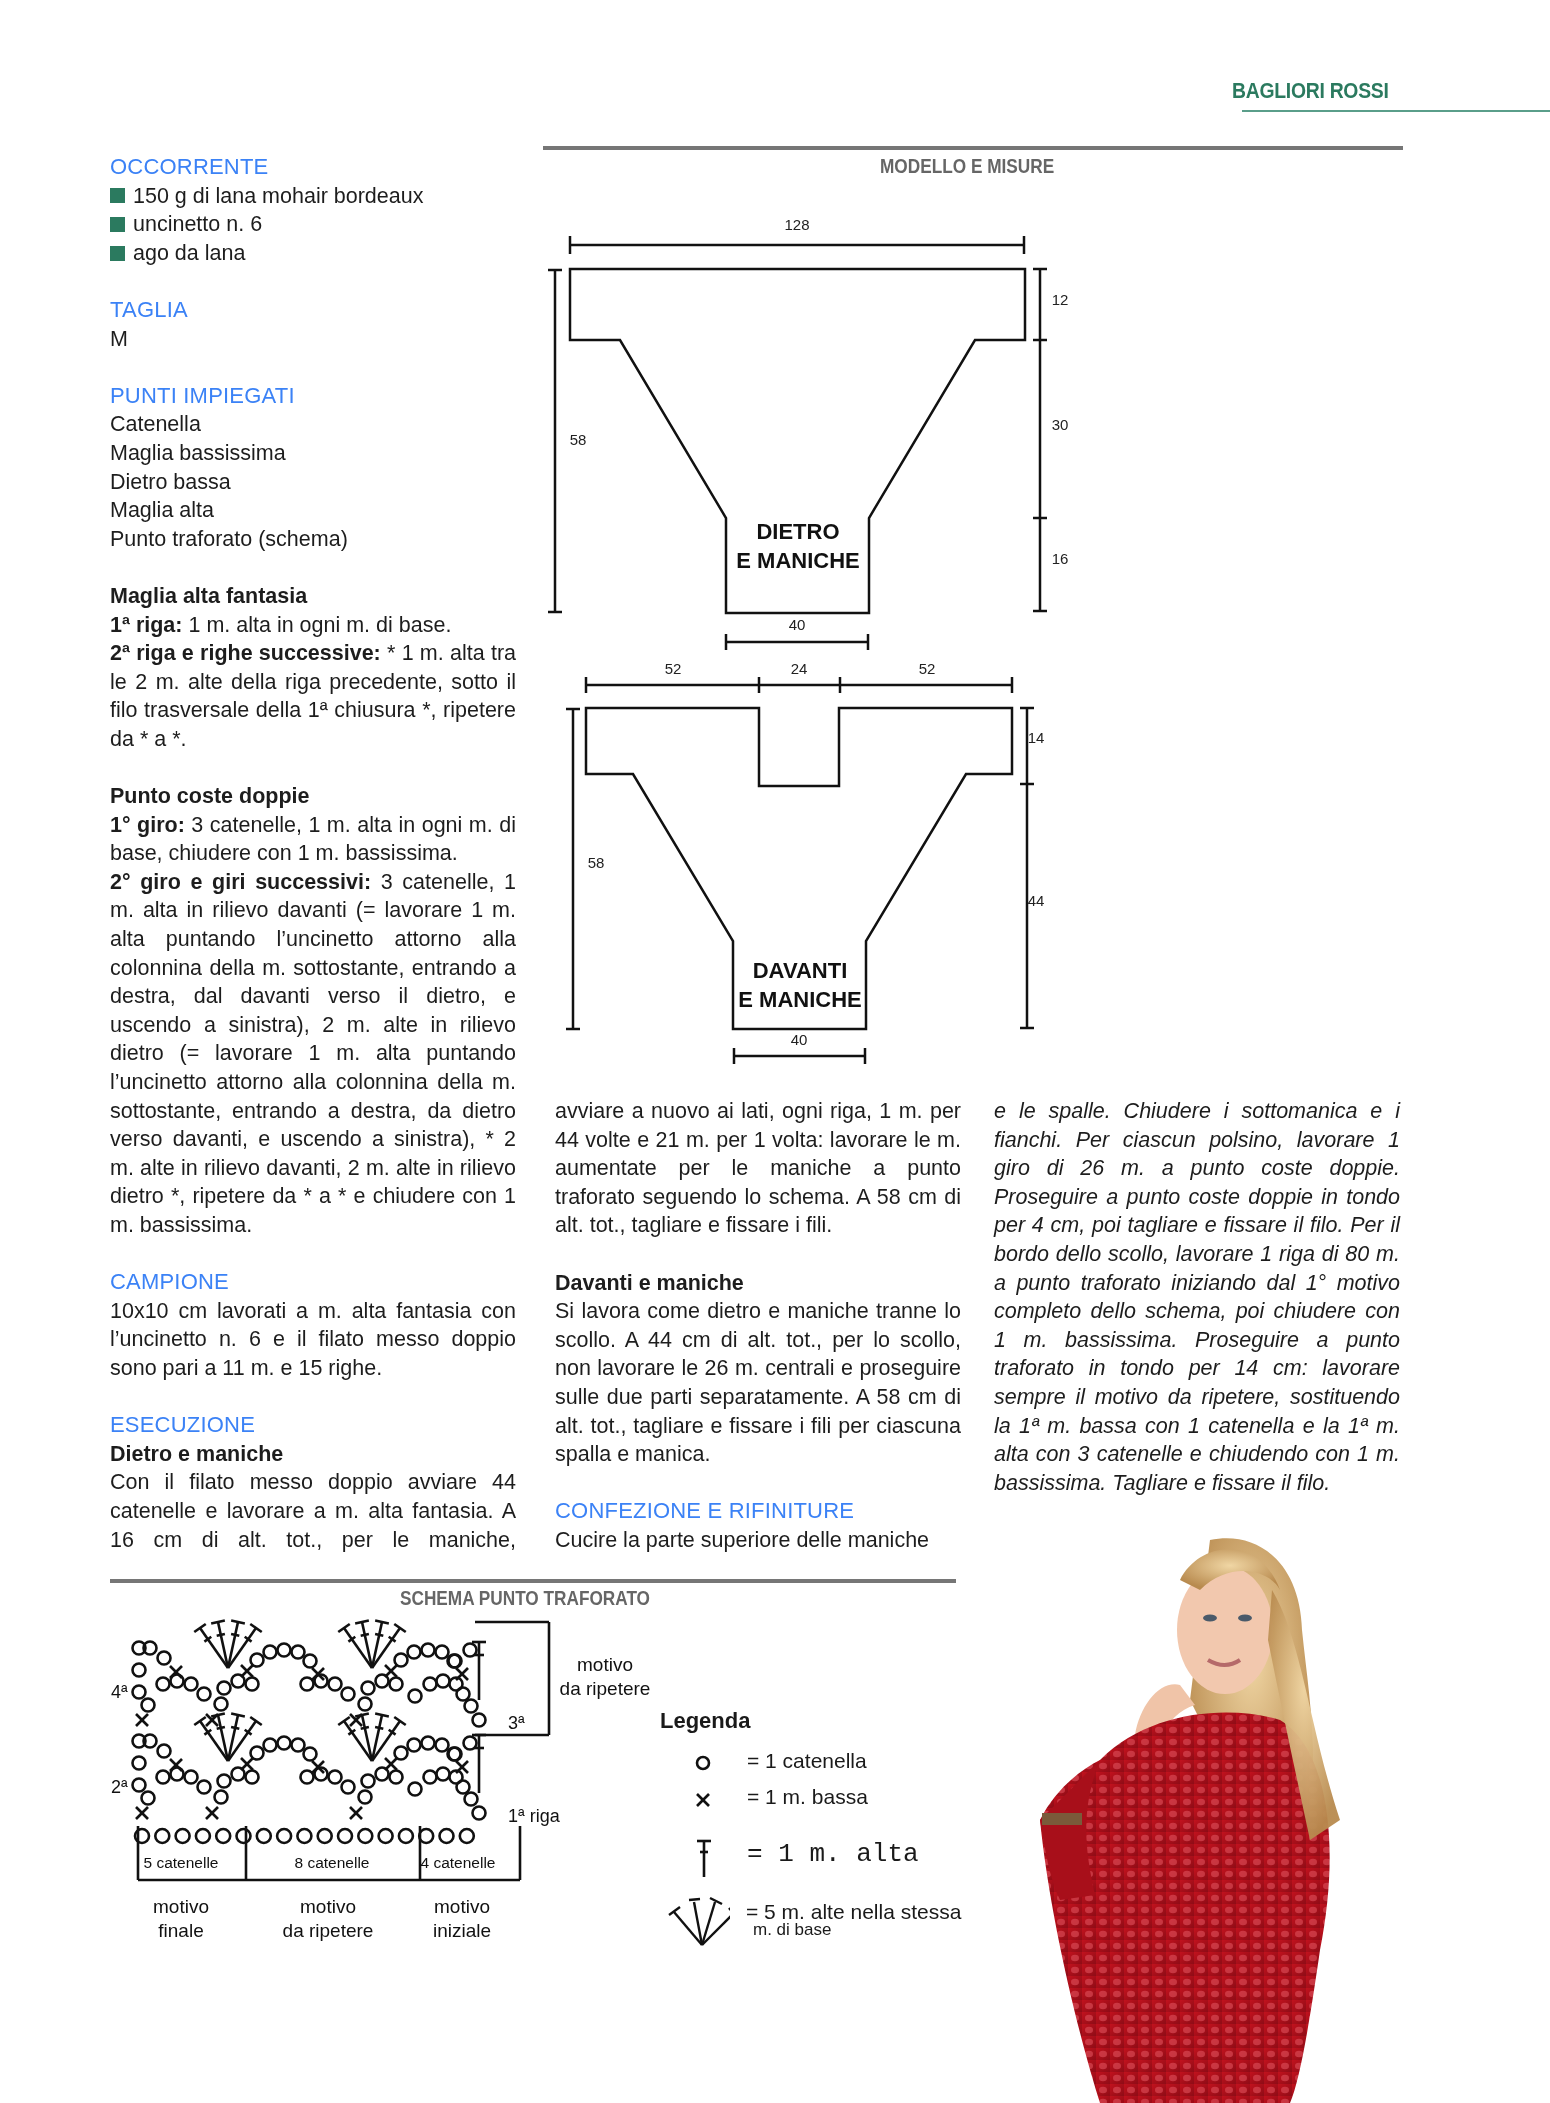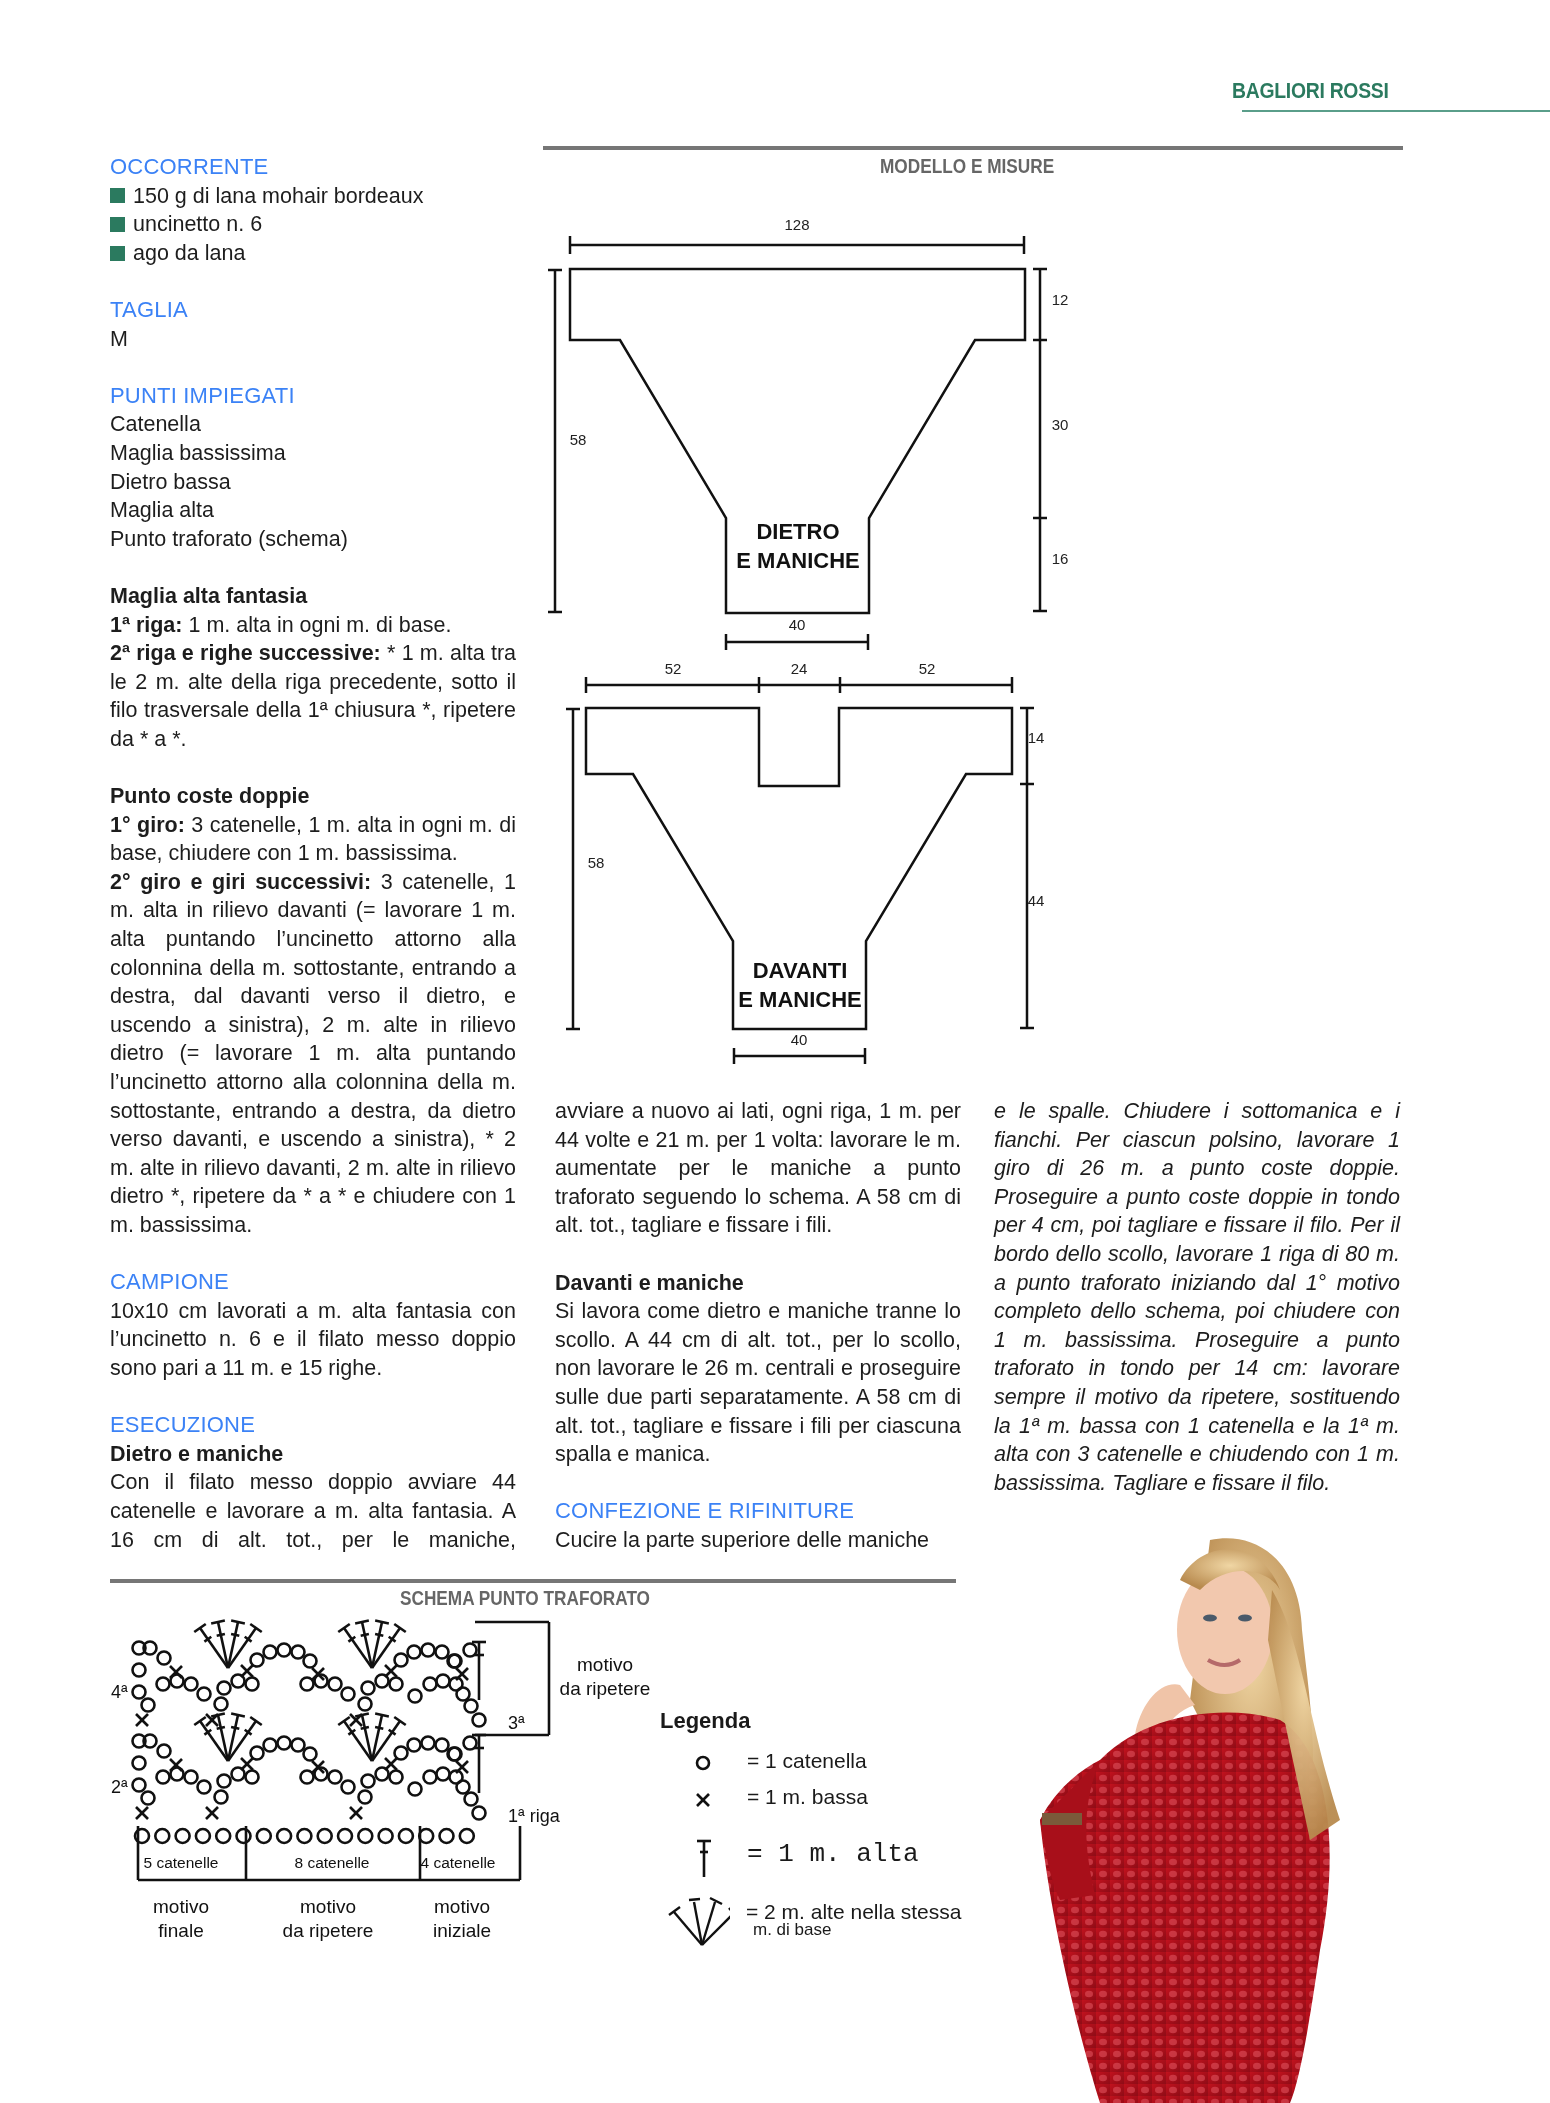--- a/index.html
+++ b/index.html
@@ -456,21 +456,21 @@
       <line x1="52" y1="205" x2="83" y2="174"></line>
     <line x1="19" y1="175" x2="30" y2="167"></line>
       <line x1="39" y1="160" x2="50" y2="159"></line>
     <line x1="60" y1="158" x2="72" y2="164"></line>
       <line x1="79" y1="168" x2="88" y2="179"></line>
   </g>
 </svg>
 <div class="abs" style="left:747px; top:1749px; font-size:21px;">= 1 catenella</div>
 <div class="abs" style="left:747px; top:1785px; font-size:21px;">= 1 m. bassa</div>
 <div class="abs" style="left:747px; top:1839px; font-size:26px;font-family:Liberation Mono, monospace;">= 1 m. alta</div>
-<div class="abs" style="left:746px; top:1900px; font-size:21px;">= 2 m. alte nella stessa</div>
+<div class="abs" style="left:746px; top:1900px; font-size:21px;">= 5 m. alte nella stessa</div>
 <div class="abs" style="left:753px; top:1920px; font-size:17px;">m. di base</div>
 
 <svg id="photo" class="abs" viewBox="0 0 360 583">
   <defs>
     <radialGradient id="hairG" cx="50%" cy="40%" r="60%">
       <stop offset="0%" stop-color="#f0d6a4"></stop>
         <stop offset="100%" stop-color="#b88a4e"></stop>
     </radialGradient>
     <linearGradient id="sweaterG" x1="0" y1="0" x2="1" y2="1">
       <stop offset="0%" stop-color="#c2121e"></stop>

